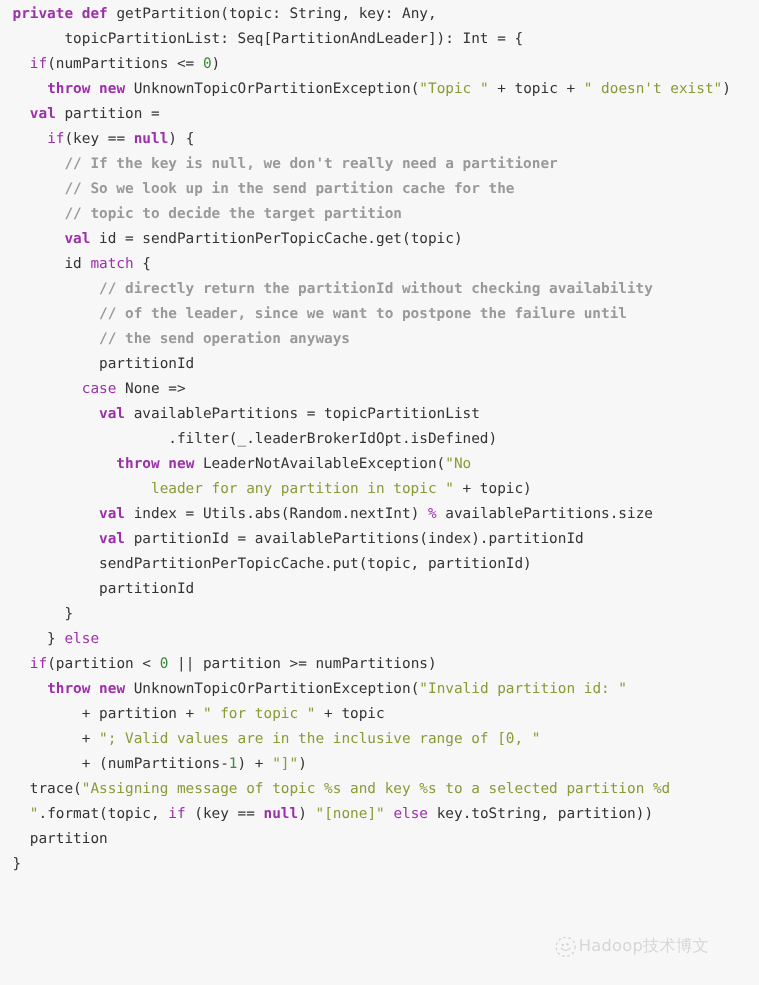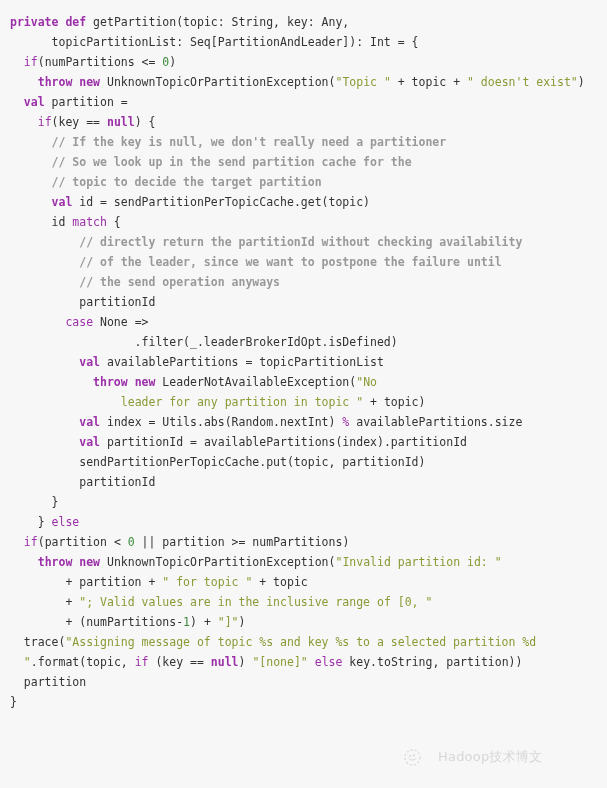--- a/index.html
+++ b/index.html
@@ -13,46 +13,46 @@
     background: #f7f7f7;
     font-family: "DejaVu Sans Mono", "Liberation Mono", monospace;
     overflow: hidden;
   }
   #code-block {
     position: relative;
     width: 596px;
     height: 788px;
     background: #f7f7f7;
     box-sizing: border-box;
-    padding: 12px 0 0 10px;
+    padding: 0 0 0 10px;
   }
   .code-line {
     font-family: "DejaVu Sans Mono", "Liberation Mono", monospace;
     font-size: 11.5px;
     line-height: 20px;
     height: 20px;
     white-space: pre;
     color: #333333;
     letter-spacing: 0px;
   }
   .tok-kw      { color: #9b30a8; }
   .tok-kwb     { color: #9b30a8; font-weight: bold; }
   .tok-str     { color: #8a9a35; }
   .tok-num     { color: #3b8a3b; }
   .tok-com     { color: #999999; font-weight: bold; }
   .tok-op      { color: #9b30a8; }
   .tok-plain   { color: #333333; }
 
   #watermark {
     position: absolute;
-    left: 404px;
+    left: 444px;
     top: 748px;
     display: flex;
     align-items: center;
-    gap: 17px;
+    gap: 2px;
     opacity: 0.30;
     pointer-events: none;
     justify-content: flex-end;
   }
   #watermark .wm-logo {
     width: 17px;
     height: 17px;
     flex: 0 0 17px;
     position: relative;
   }
@@ -79,22 +79,22 @@
       <div class="code-line"><span class="tok-com">      // If the key is null, we don't really need a partitioner</span></div>
       <div class="code-line"><span class="tok-com">      // So we look up in the send partition cache for the</span></div>
       <div class="code-line"><span class="tok-com">      // topic to decide the target partition</span></div>
       <div class="code-line"><span class="tok-plain">      </span><span class="tok-kwb">val</span><span class="tok-plain"> id = sendPartitionPerTopicCache.get(topic)</span></div>
       <div class="code-line"><span class="tok-plain">      id </span><span class="tok-kw">match</span><span class="tok-plain"> {</span></div>
       <div class="code-line"><span class="tok-com">          // directly return the partitionId without checking availability</span></div>
       <div class="code-line"><span class="tok-com">          // of the leader, since we want to postpone the failure until</span></div>
       <div class="code-line"><span class="tok-com">          // the send operation anyways</span></div>
       <div class="code-line"><span class="tok-plain">          partitionId</span></div>
       <div class="code-line"><span class="tok-plain">        </span><span class="tok-kw">case</span><span class="tok-plain"> None =&gt;</span></div>
+      <div class="code-line"><span class="tok-plain">          </span><span class="tok-kwb">val</span><span class="tok-plain"> availablePartitions = topicPartitionList</span></div>
       <div class="code-line"><span class="tok-plain">                  .filter(_.leaderBrokerIdOpt.isDefined)</span></div>
-      <div class="code-line"><span class="tok-plain">          </span><span class="tok-kwb">val</span><span class="tok-plain"> availablePartitions = topicPartitionList</span></div>
       <div class="code-line"><span class="tok-plain">            </span><span class="tok-kwb">throw</span><span class="tok-plain"> </span><span class="tok-kwb">new</span><span class="tok-plain"> LeaderNotAvailableException(</span><span class="tok-str">"No</span></div>
       <div class="code-line"><span class="tok-plain">                </span><span class="tok-str">leader for any partition in topic "</span><span class="tok-plain"> + topic)</span></div>
       <div class="code-line"><span class="tok-plain">          </span><span class="tok-kwb">val</span><span class="tok-plain"> index = Utils.abs(Random.nextInt) </span><span class="tok-op">%</span><span class="tok-plain"> availablePartitions.size</span></div>
       <div class="code-line"><span class="tok-plain">          </span><span class="tok-kwb">val</span><span class="tok-plain"> partitionId = availablePartitions(index).partitionId</span></div>
       <div class="code-line"><span class="tok-plain">          sendPartitionPerTopicCache.put(topic, partitionId)</span></div>
       <div class="code-line"><span class="tok-plain">          partitionId</span></div>
       <div class="code-line"><span class="tok-plain">      }</span></div>
       <div class="code-line"><span class="tok-plain">    } </span><span class="tok-kw">else</span></div>
       <div class="code-line"><span class="tok-plain">  </span><span class="tok-kw">if</span><span class="tok-plain">(partition &lt; </span><span class="tok-num">0</span><span class="tok-plain"> || partition &gt;= numPartitions)</span></div>
       <div class="code-line"><span class="tok-plain">    </span><span class="tok-kwb">throw</span><span class="tok-plain"> </span><span class="tok-kwb">new</span><span class="tok-plain"> UnknownTopicOrPartitionException(</span><span class="tok-str">"Invalid partition id: "</span></div>

